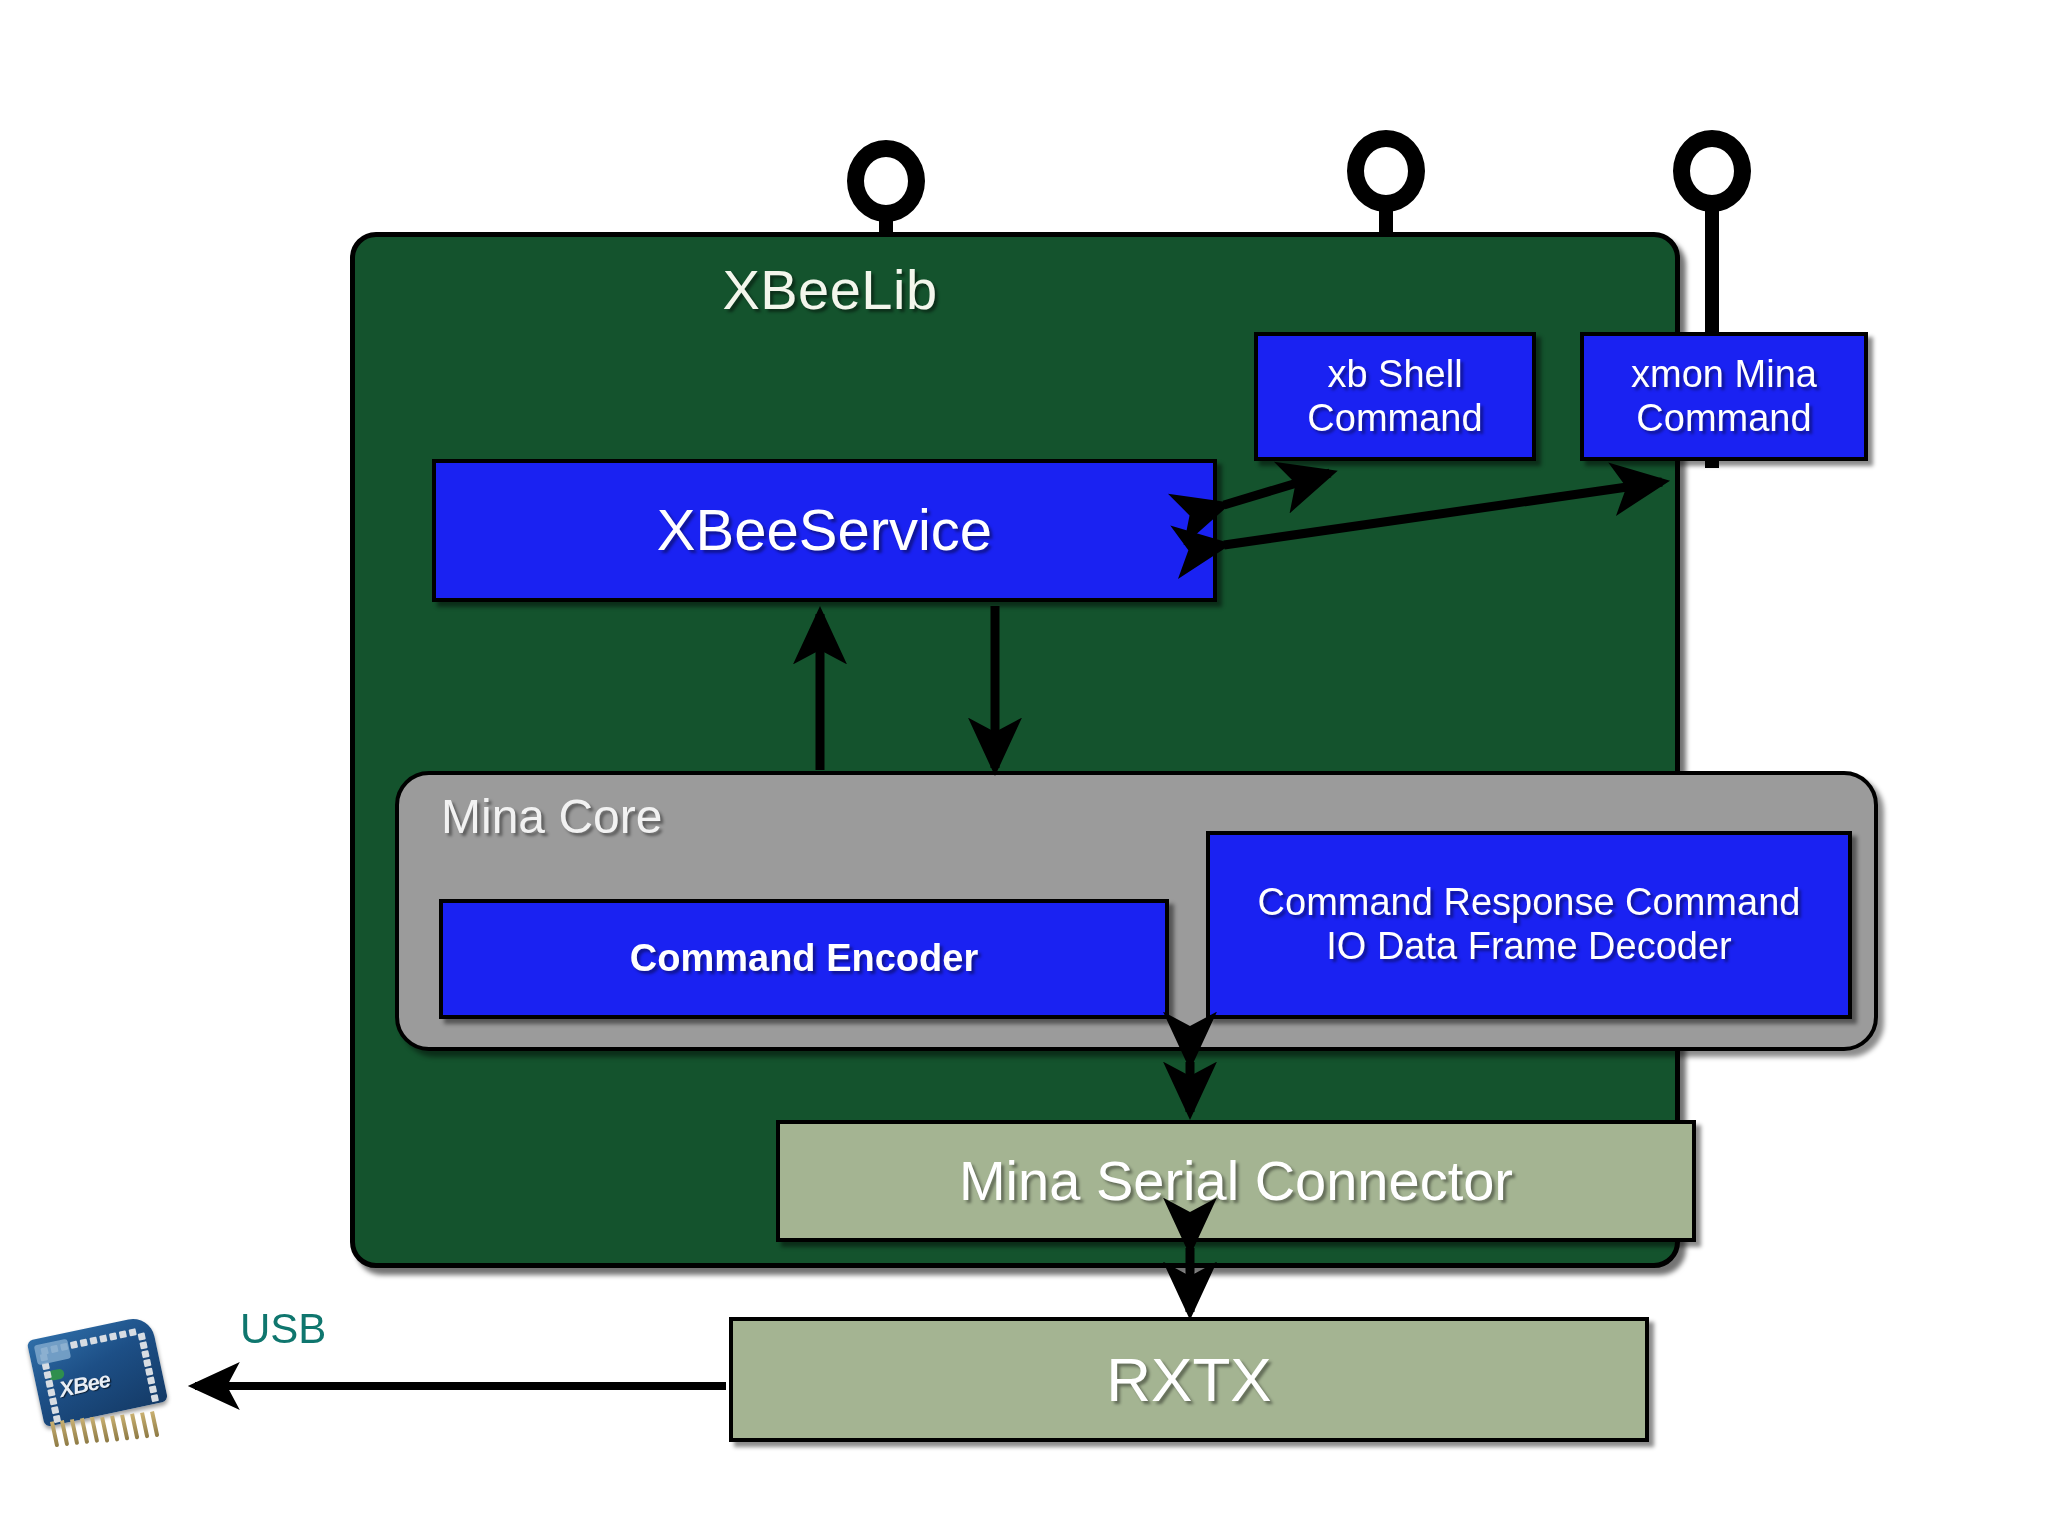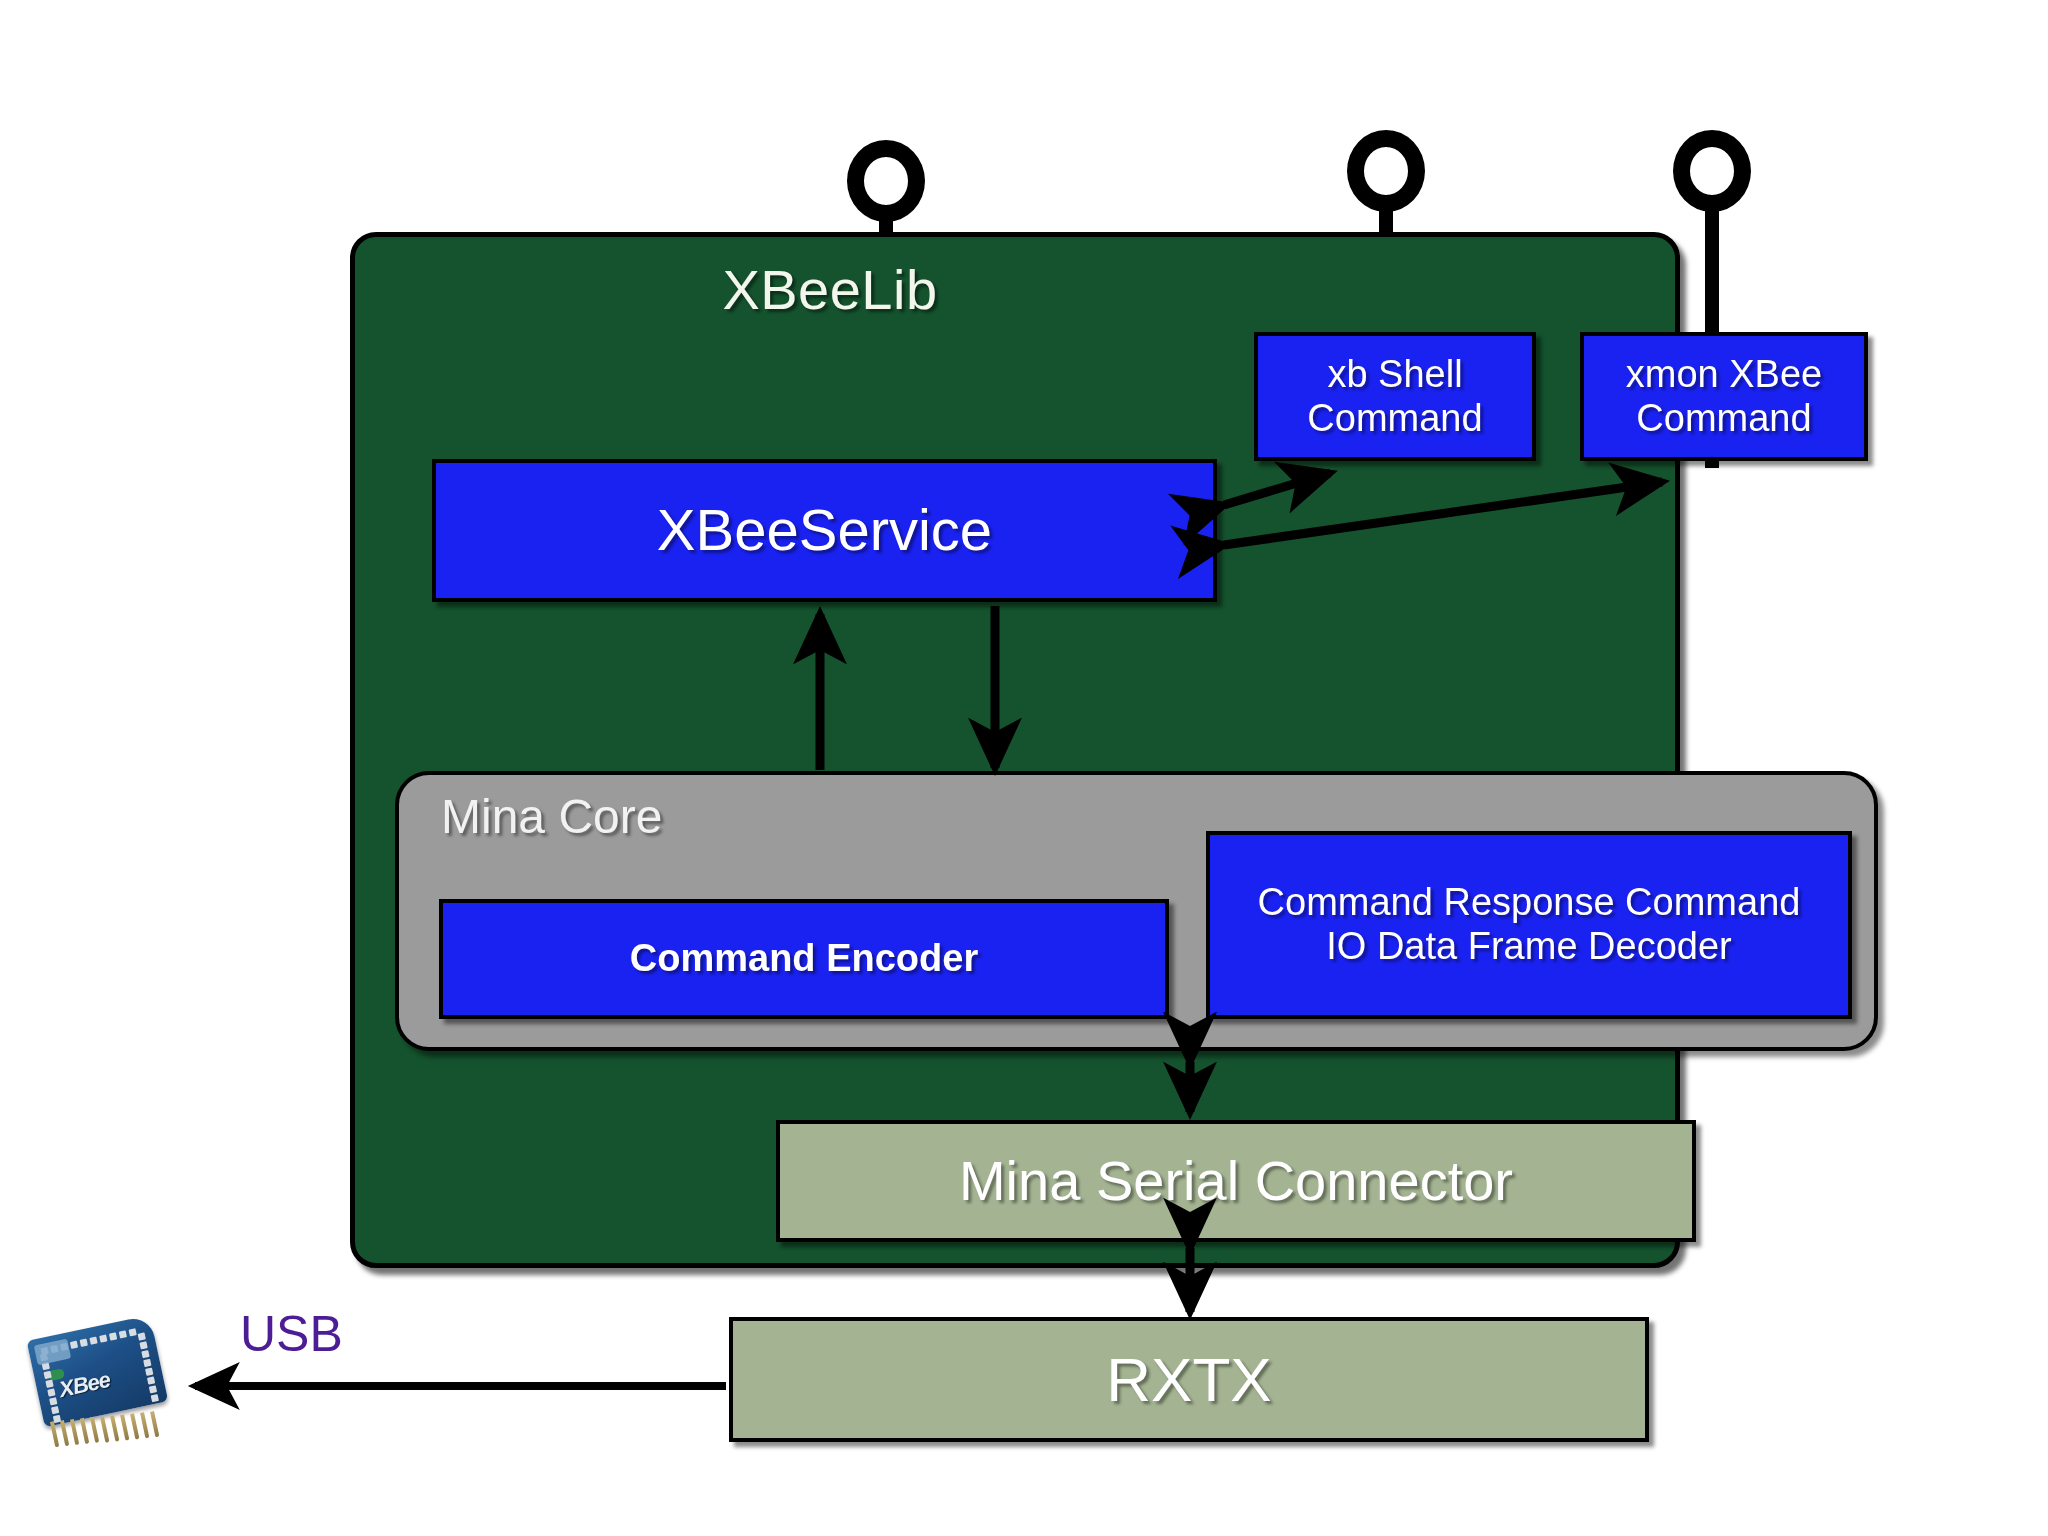--- a/index.html
+++ b/index.html
@@ -112,22 +112,22 @@
   #arrows {
     position: absolute;
     left: 0; top: 0;
     width: 2048px; height: 1536px;
     pointer-events: none;
   }
 
   
   .usb-label {
     position: absolute;
-    color: #4c1d95;
-    font-size: 50px;
+    color: #0f766e;
+    font-size: 42px;
     white-space: nowrap;
   }
 
   
   .xbee-module {
     position: absolute;
     left: 28px;
     top: 1318px;
     width: 150px;
     height: 120px;
@@ -219,21 +219,21 @@
   <div class="lib-container">
     <div class="lib-title shifted">XBeeLib</div>
   </div>
 
   <div class="box blue" style="left:1254px; top:332px; width:282px; height:129px; font-size:38px; flex-direction:column;">
     <span>xb Shell</span>
     <span>Command</span>
   </div>
 
   <div class="box blue" style="left:1580px; top:332px; width:288px; height:129px; font-size:38px; flex-direction:column;">
-    <span>xmon XBee</span>
+    <span>xmon Mina</span>
     <span>Command</span>
   </div>
 
   <div class="box blue" style="left:432px; top:459px; width:785px; height:143px; font-size:58px;">
     <span>XBeeService</span>
   </div>
 
   <div class="mina-core" style="left:395px; top:771px; width:1483px; height:280px;">
     <div class="mina-core-title">Mina Core</div>
 

